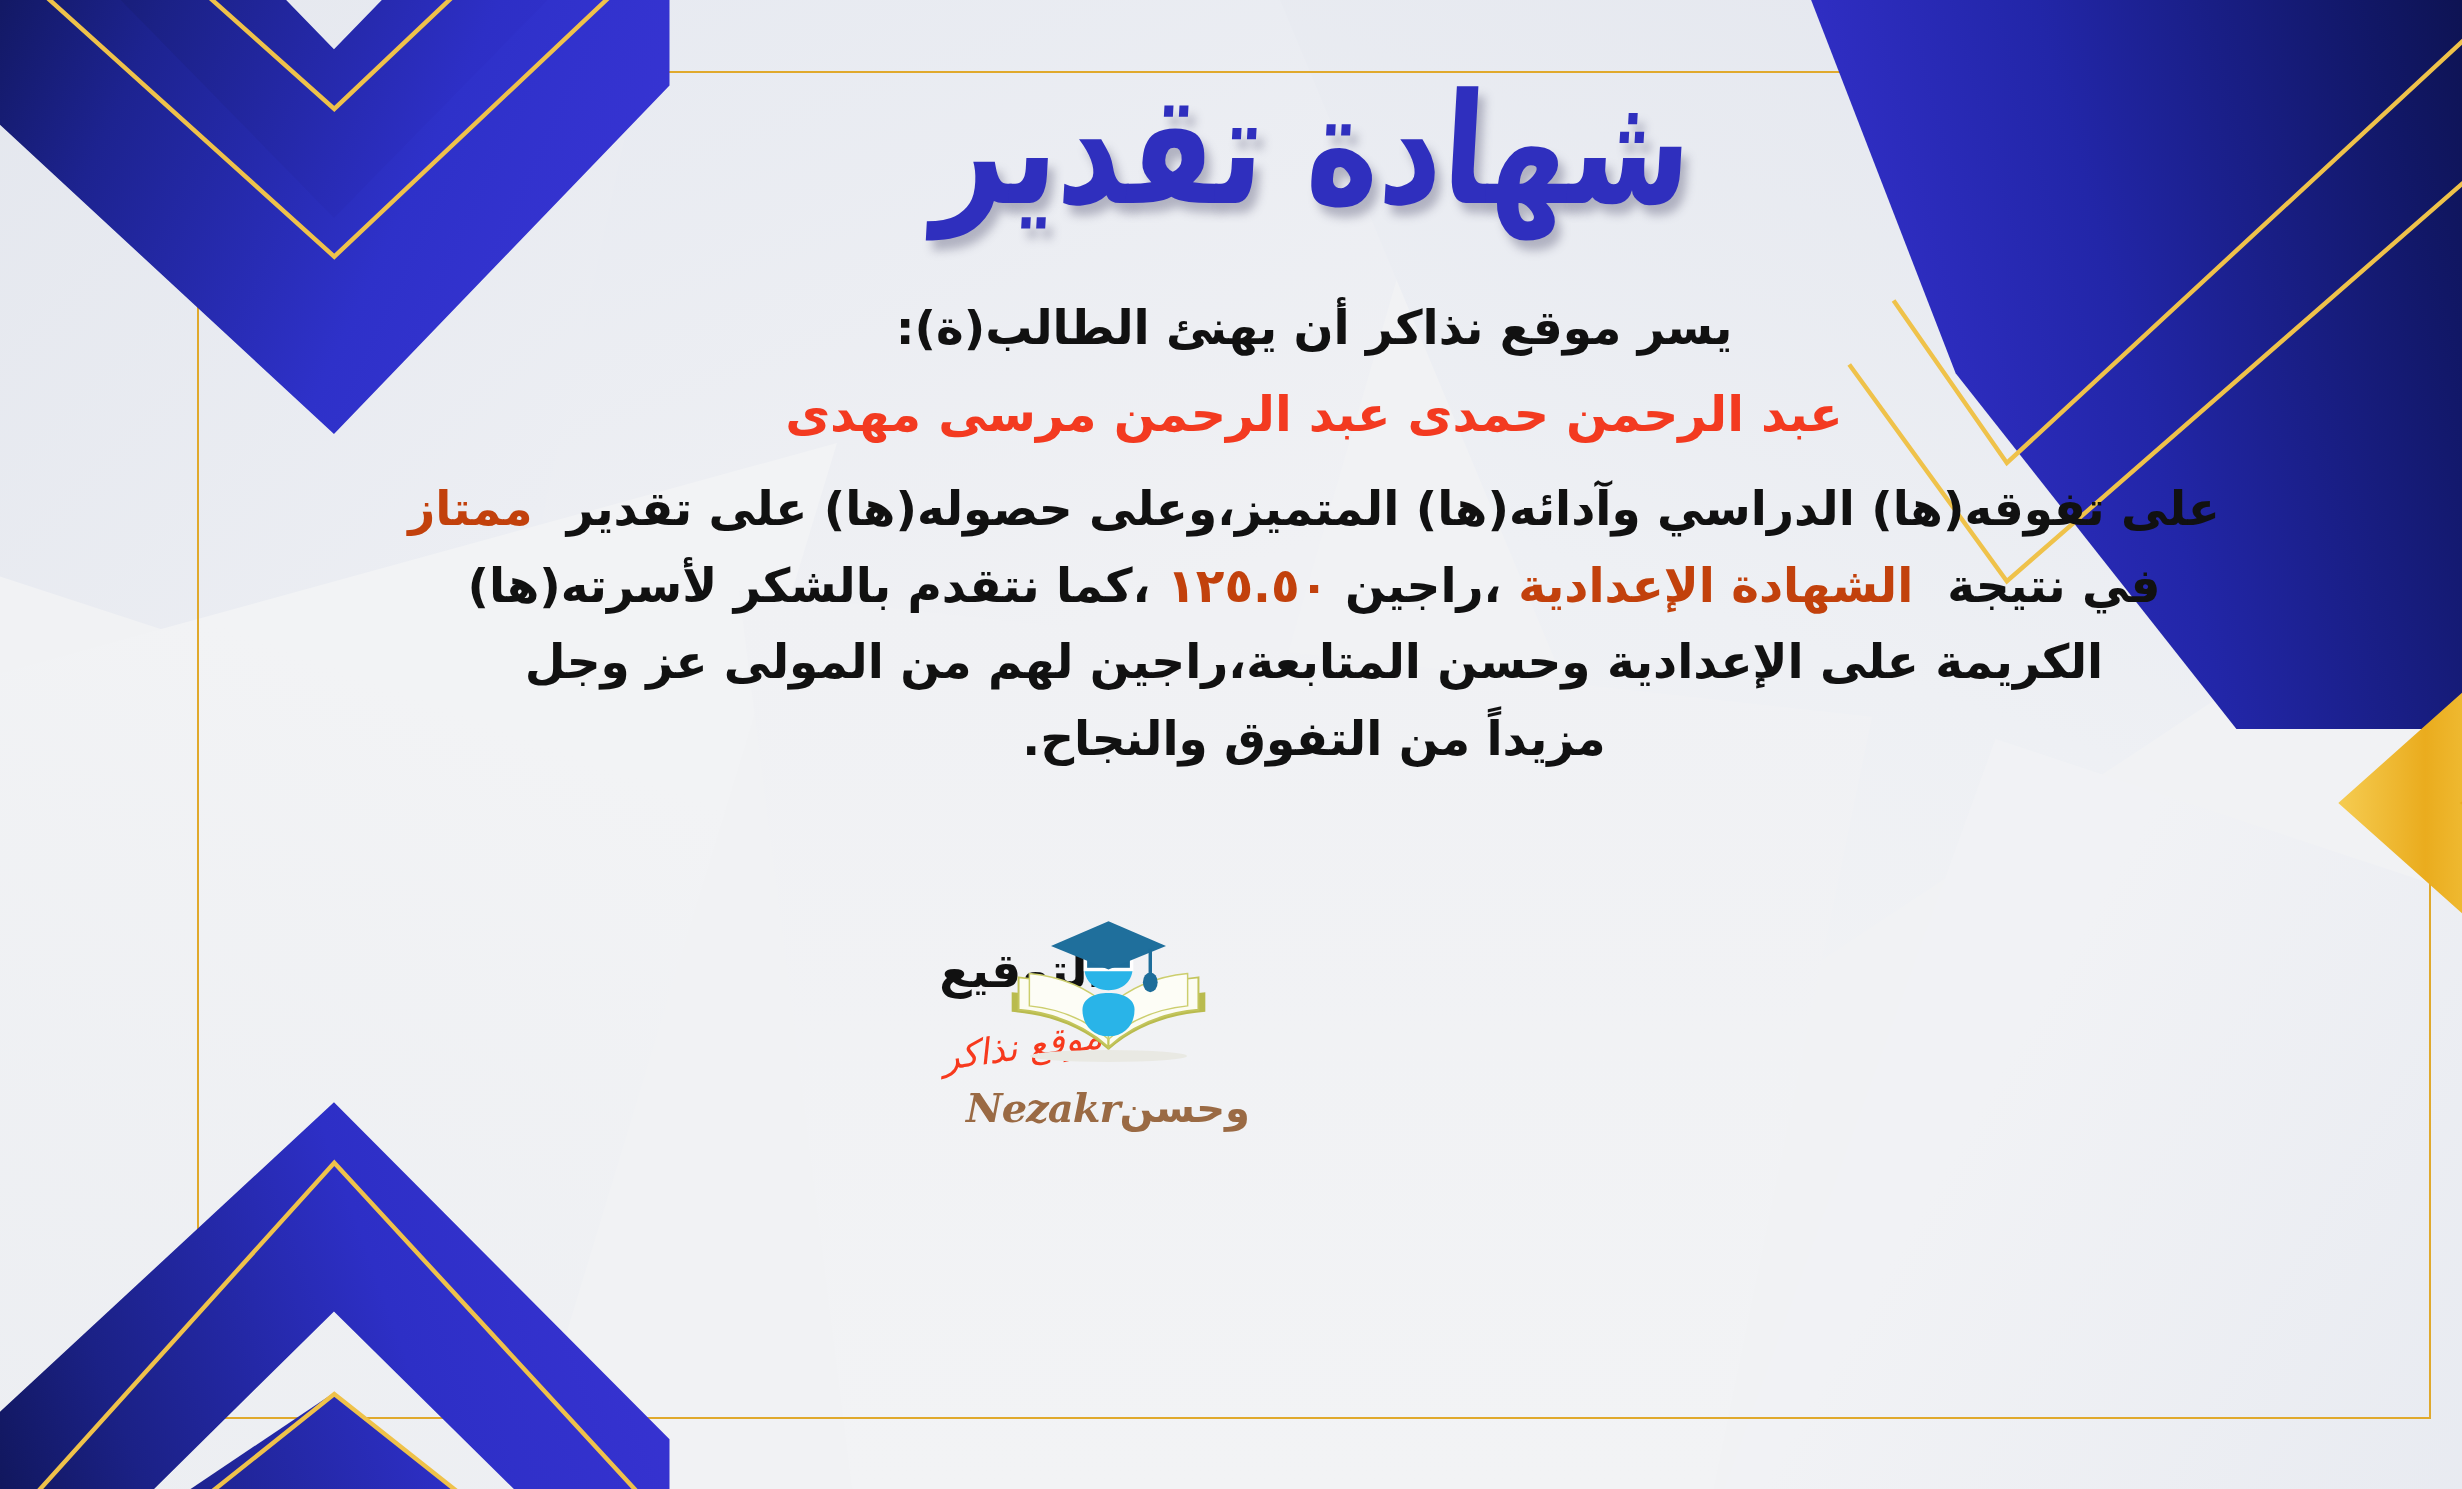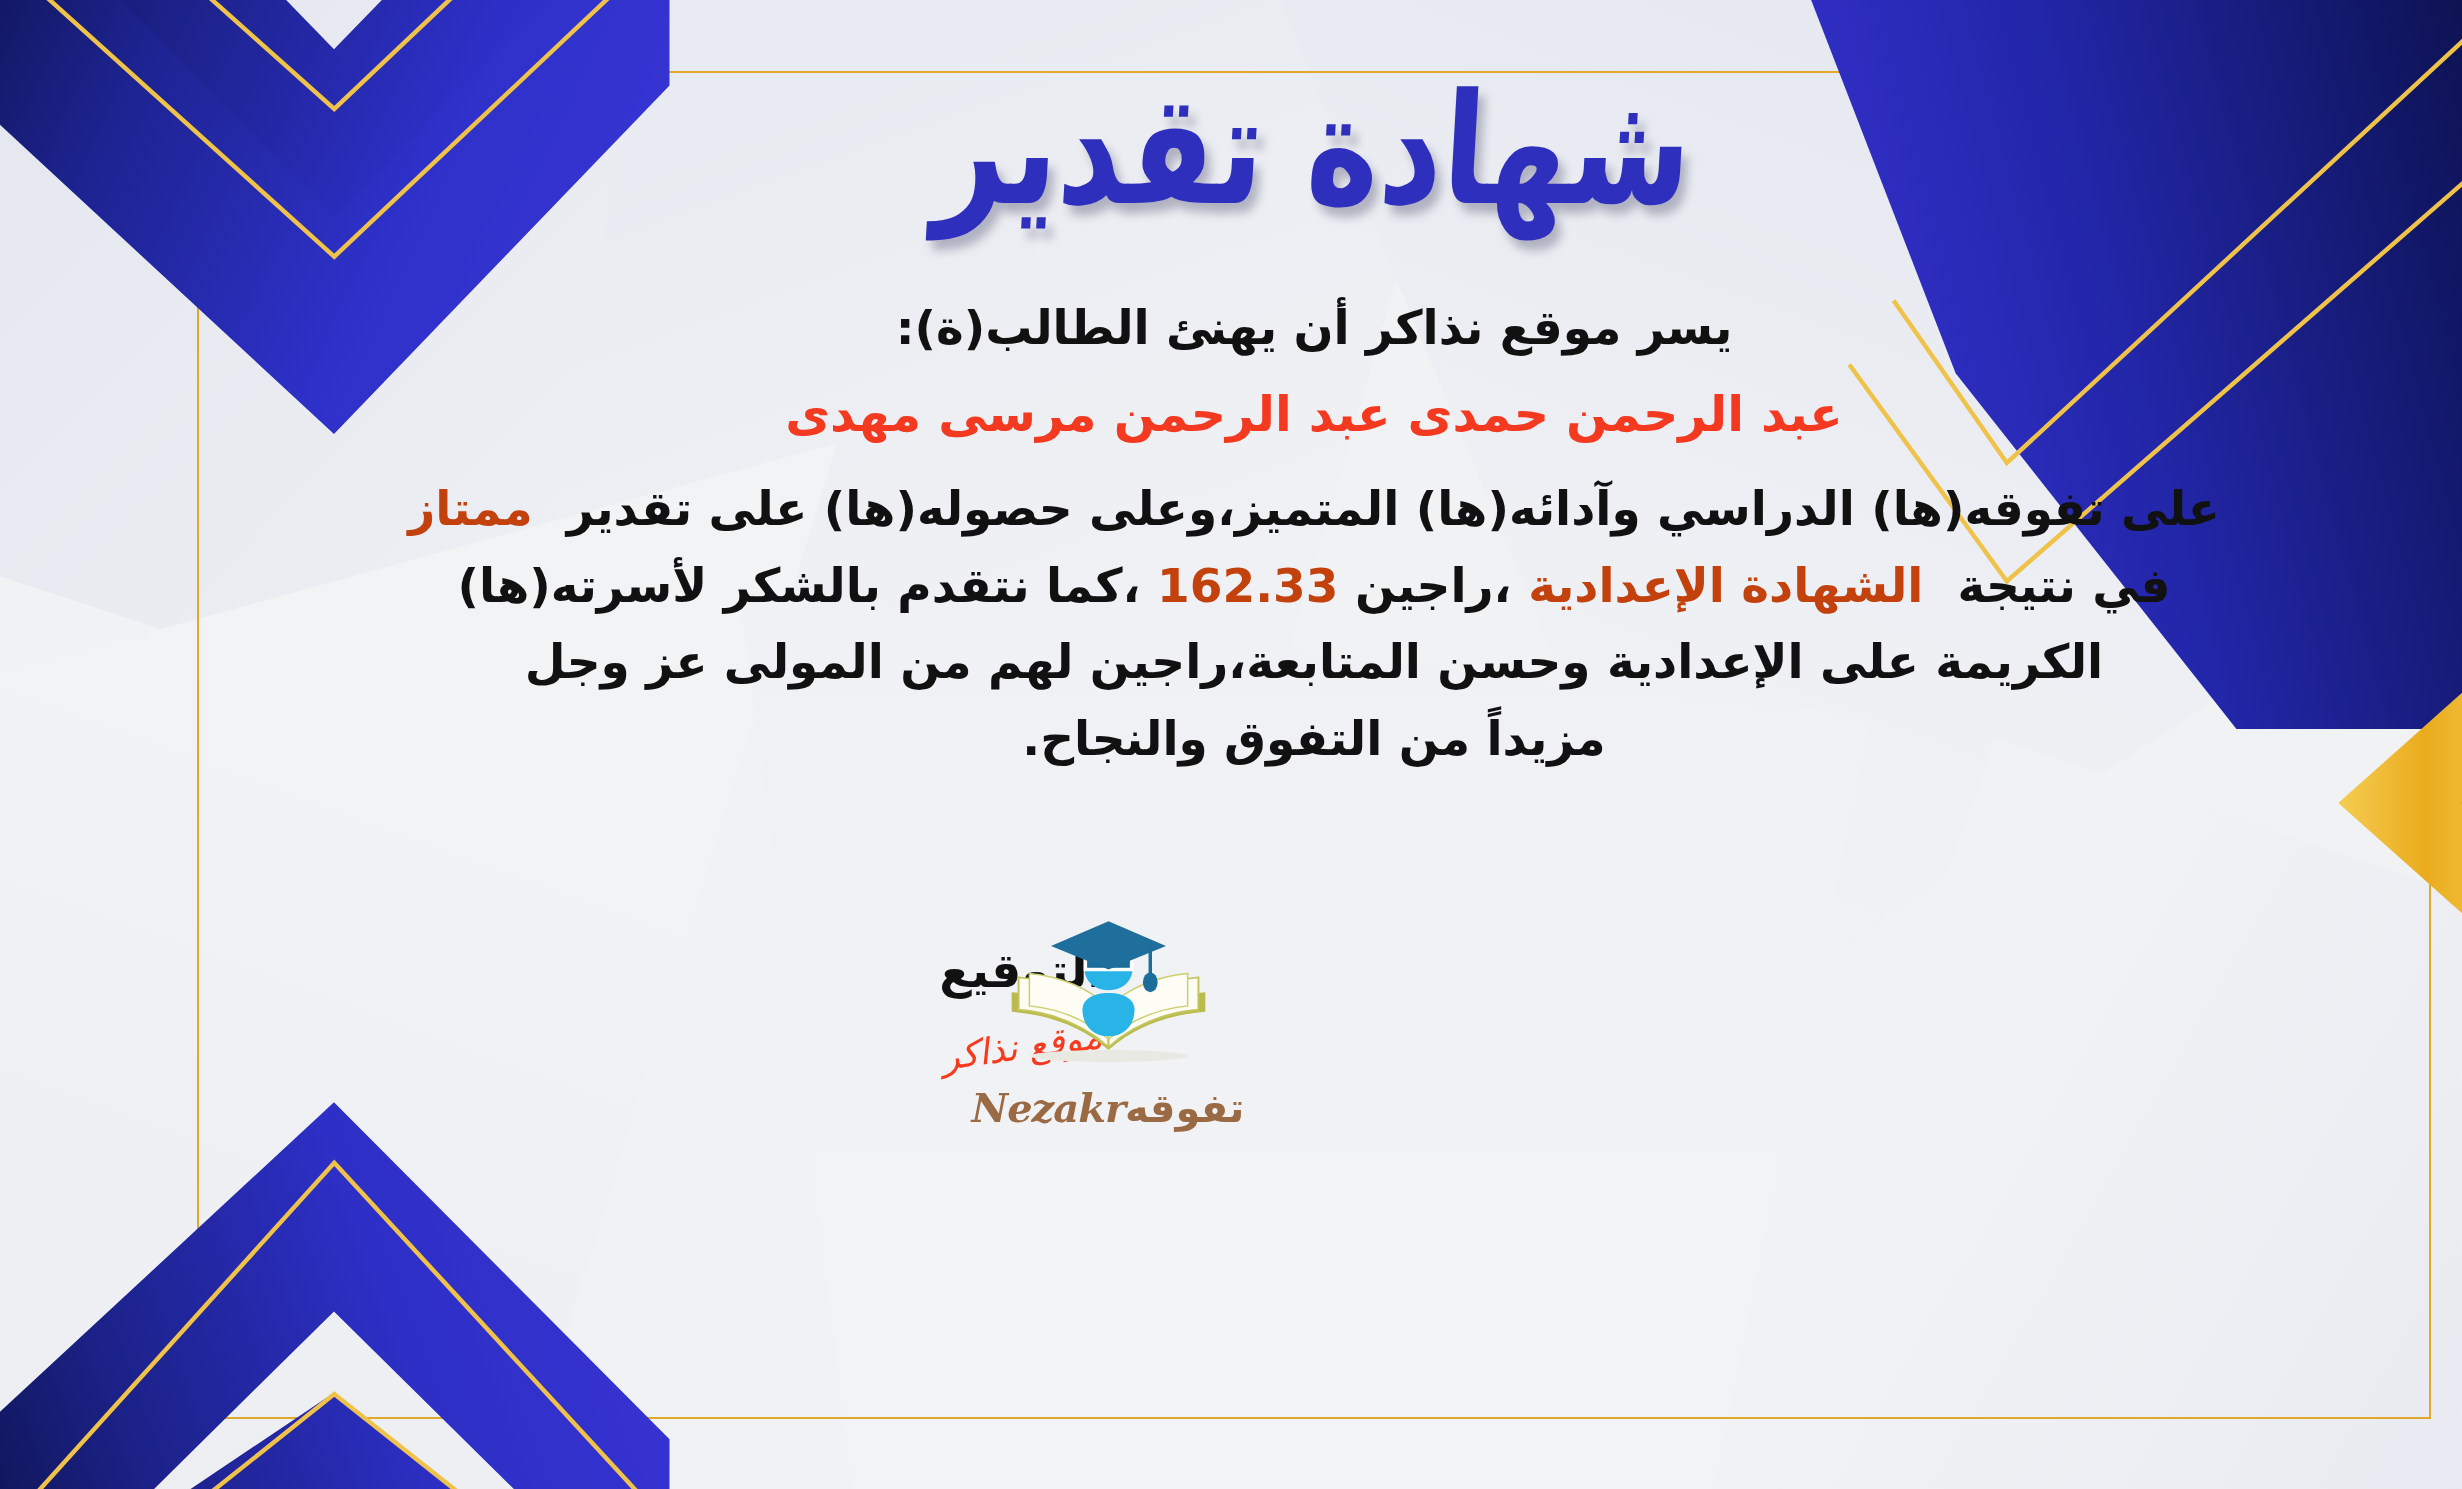--- a/index.html
+++ b/index.html
@@ -254,21 +254,21 @@
 
       <p class="line">يسر موقع نذاكر أن يهنئ الطالب(ة):</p>
 
       <p class="line nm">عبد الرحمن حمدى عبد الرحمن مرسى مهدى</p>
 
       <p class="line">
         <span>على تفوقه(ها) الدراسي وآدائه(ها) المتميز،وعلى حصوله(ها) على تقدير</span><span class="gap"></span><span class="red">ممتاز</span>
       </p>
 
       <p class="line">
-        <span>في نتيجة</span><span class="gap"></span><span class="red">الشهادة الإعدادية</span><span class="gap-s"></span><span>،راجين</span><span class="gap-s"></span><span class="red">162.33</span><span class="gap-s"></span><span>،كما نتقدم بالشكر لأسرته(ها)</span>
+        <span>في نتيجة</span><span class="gap"></span><span class="red">الشهادة الإعدادية</span><span class="gap-s"></span><span>،راجين</span><span class="gap-s"></span><span class="red">١٢٥.٥٠</span><span class="gap-s"></span><span>،كما نتقدم بالشكر لأسرته(ها)</span>
       </p>
 
       <p class="line">الكريمة على الإعدادية وحسن المتابعة،راجين لهم من المولى عز وجل</p>
 
       <p class="line">مزيداً من التفوق والنجاح.</p>
 
     </div>
 
     <div class="sig">
       <div class="sig-label">التوقيع</div>
@@ -294,19 +294,19 @@
         </g>
 
         <g>
           <rect x="188" y="60" width="94" height="44" fill="#1d6d9a" stroke="#ffffff" stroke-width="7"></rect>
           <path d="M235 6 L352 56 L235 104 L118 56 Z" fill="#1f6f9c"></path>
           <path d="M320 62 L320 118" stroke="#1d6d9a" stroke-width="7" fill="none"></path>
           <ellipse cx="320" cy="130" rx="15" ry="20" fill="#1d6d9a"></ellipse>
         </g>
       </svg>
       <div class="logo-word">
-        <span>تفوقه</span><span class="en">Nezakr</span>
+        <span>وحسن</span><span class="en">Nezakr</span>
       </div>
     </div>
 
   </div>
 </div>
 
 
 </body></html>

